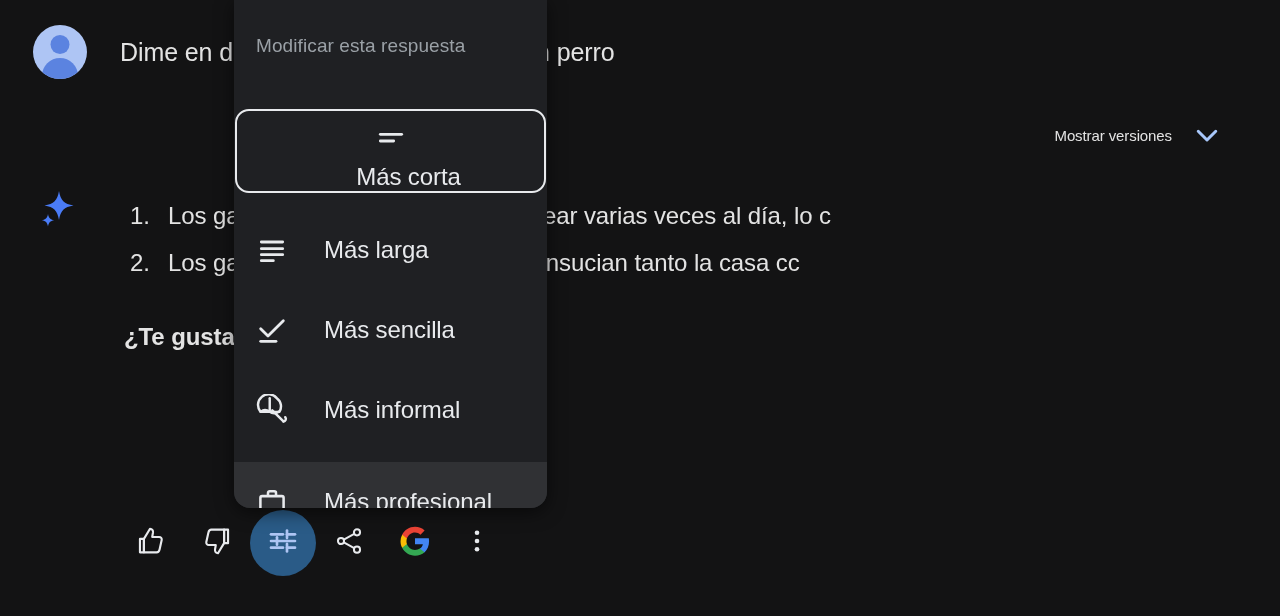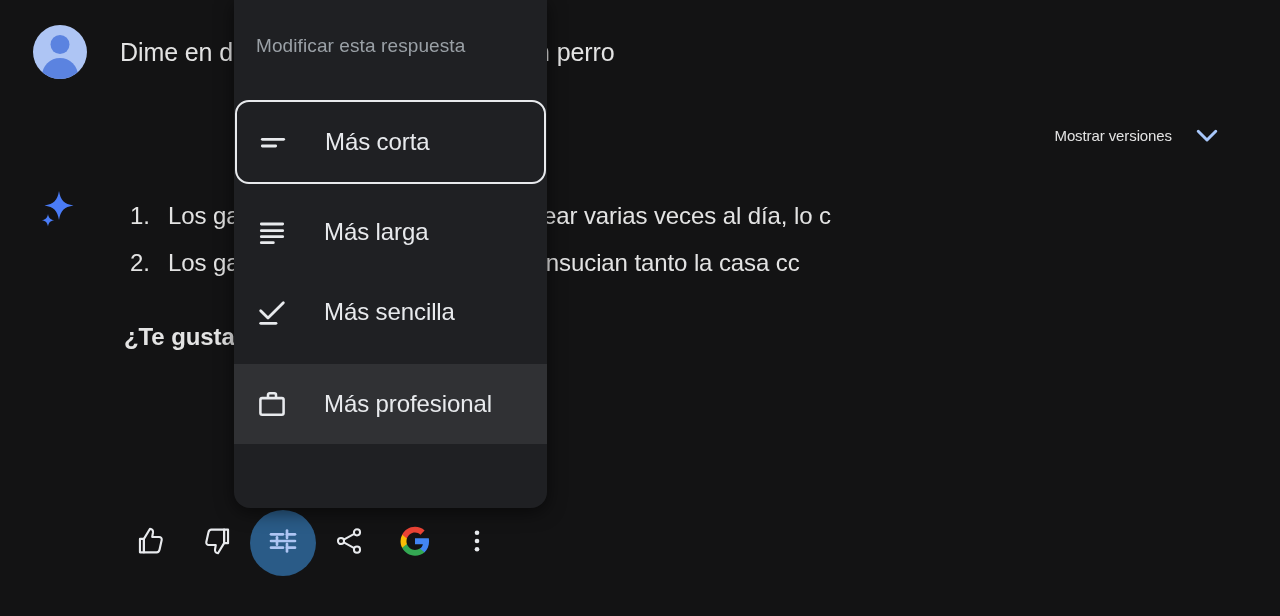--- a/index.html
+++ b/index.html
@@ -189,25 +189,26 @@
     flex: 0 0 52px;
   }
   .menu-item .mi-label {
     font-size: 24px;
     color: #e8eaed;
     letter-spacing: -0.1px;
     margin-left: 16px;
   }
 
   .menu-item.selected {
-    margin: 8px 1px;
+    margin: 17px 1px;
     border: 2px solid #e8eaed;
     border-radius: 14px;
     height: 84px;
     padding-left: 20px;
+    flex-direction: column;
   }
   .menu-item.hovered {
     background: #303134;
     margin-top: 12px;
   }
 </style>
 </head>
 <body>
 
 <div class="screen">
@@ -343,20 +344,32 @@
     <div class="menu-item">
       <span class="mi-icon">
         <svg width="32" height="32" viewBox="0 0 24 24" fill="none" stroke="#e8eaed" stroke-width="2.1" stroke-linecap="round" stroke-linejoin="round">
           <polyline points="3.5,11 9,16.5 20.5,5"></polyline>
           <line x1="3.5" y1="20.5" x2="15" y2="20.5"></line>
         </svg>
       </span>
       <span class="mi-label">Más sencilla</span>
     </div>
 
+    <div class="menu-item">
+      <span class="mi-icon">
+        <svg width="32" height="32" viewBox="0 0 24 24" fill="none" stroke="#e8eaed" stroke-width="1.85" stroke-linecap="round" stroke-linejoin="round">
+          <path d="M3.4 13.4A7.6 7.6 0 0 1 15.6 3.1a7.6 7.6 0 0 1 1.9 10.3L3.4 13.4z"></path>
+          <line x1="10.3" y1="3.2" x2="10.3" y2="13.4"></line>
+          <path d="M3.6 13.2c2-1.6 4.3-1.6 6.5 0 2.2 1.6 4.6 1.6 7.2 0"></path>
+          <line x1="12.2" y1="12.2" x2="20.6" y2="20.6"></line>
+          <path d="M20.6 20.6a1.9 1.9 0 0 0 1.3-3.2"></path>
+        </svg>
+      </span>
+      <span class="mi-label">Más informal</span>
+    </div>
 
     <div class="menu-item hovered">
       <span class="mi-icon">
         <svg width="32" height="32" viewBox="0 0 24 24" fill="none" stroke="#e8eaed" stroke-width="1.9" stroke-linejoin="round">
           <rect x="3.3" y="7.6" width="17.4" height="12.4" rx="1.3"></rect>
           <path d="M9 7.6V5.2c0-.7.55-1.2 1.2-1.2h3.6c.65 0 1.2.5 1.2 1.2v2.4"></path>
         </svg>
       </span>
       <span class="mi-label">Más profesional</span>
     </div>

